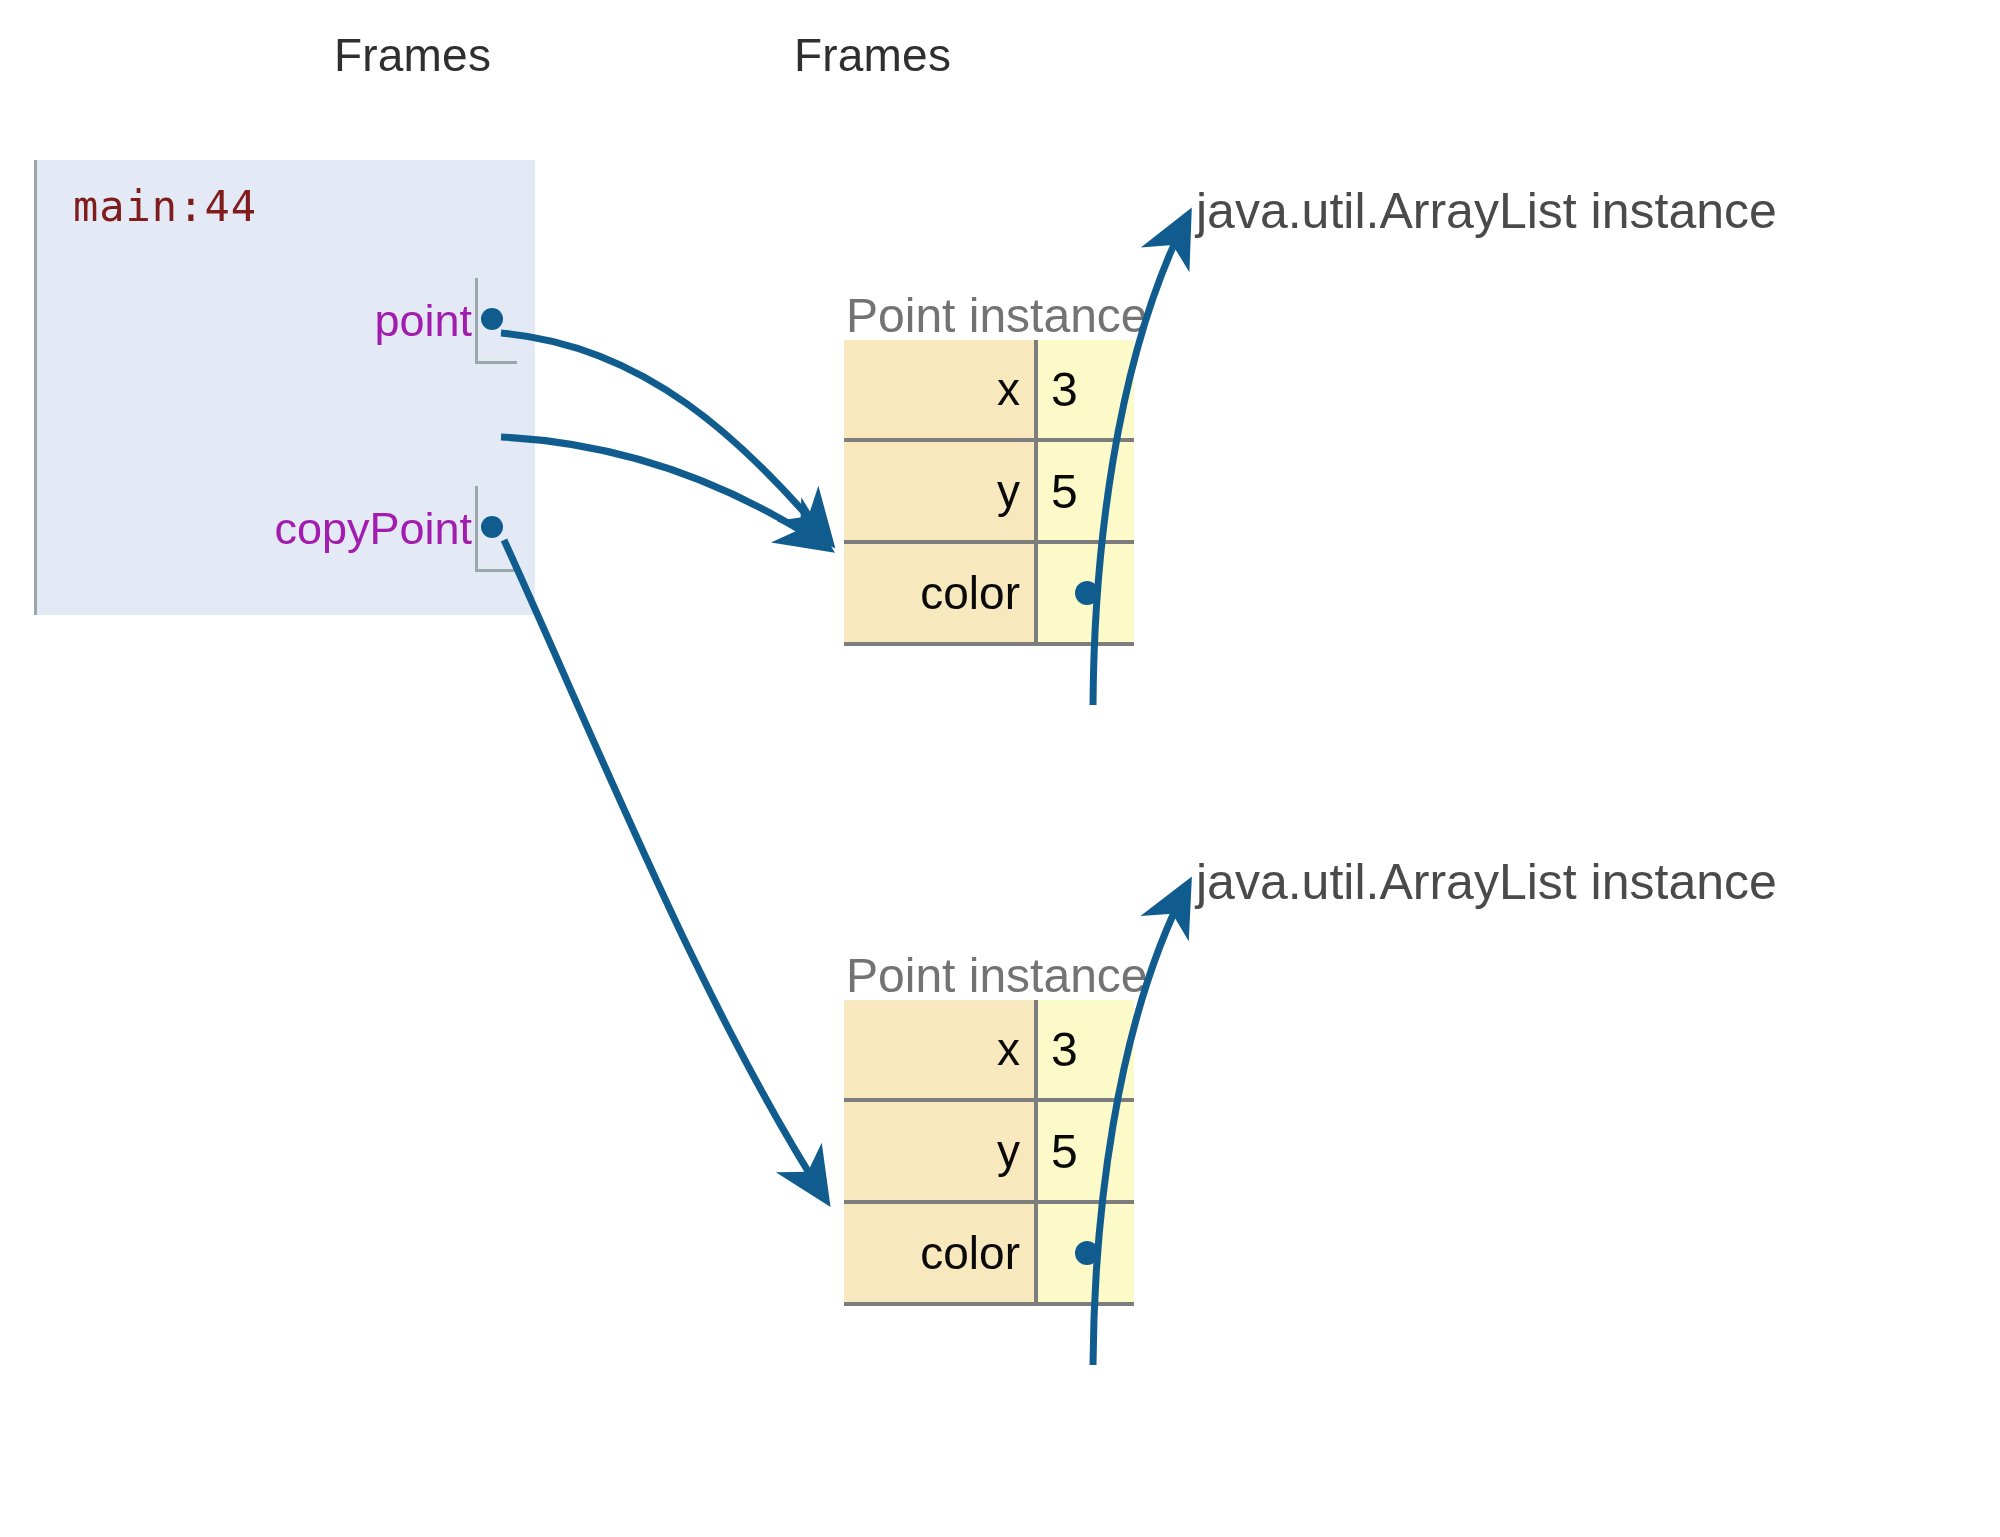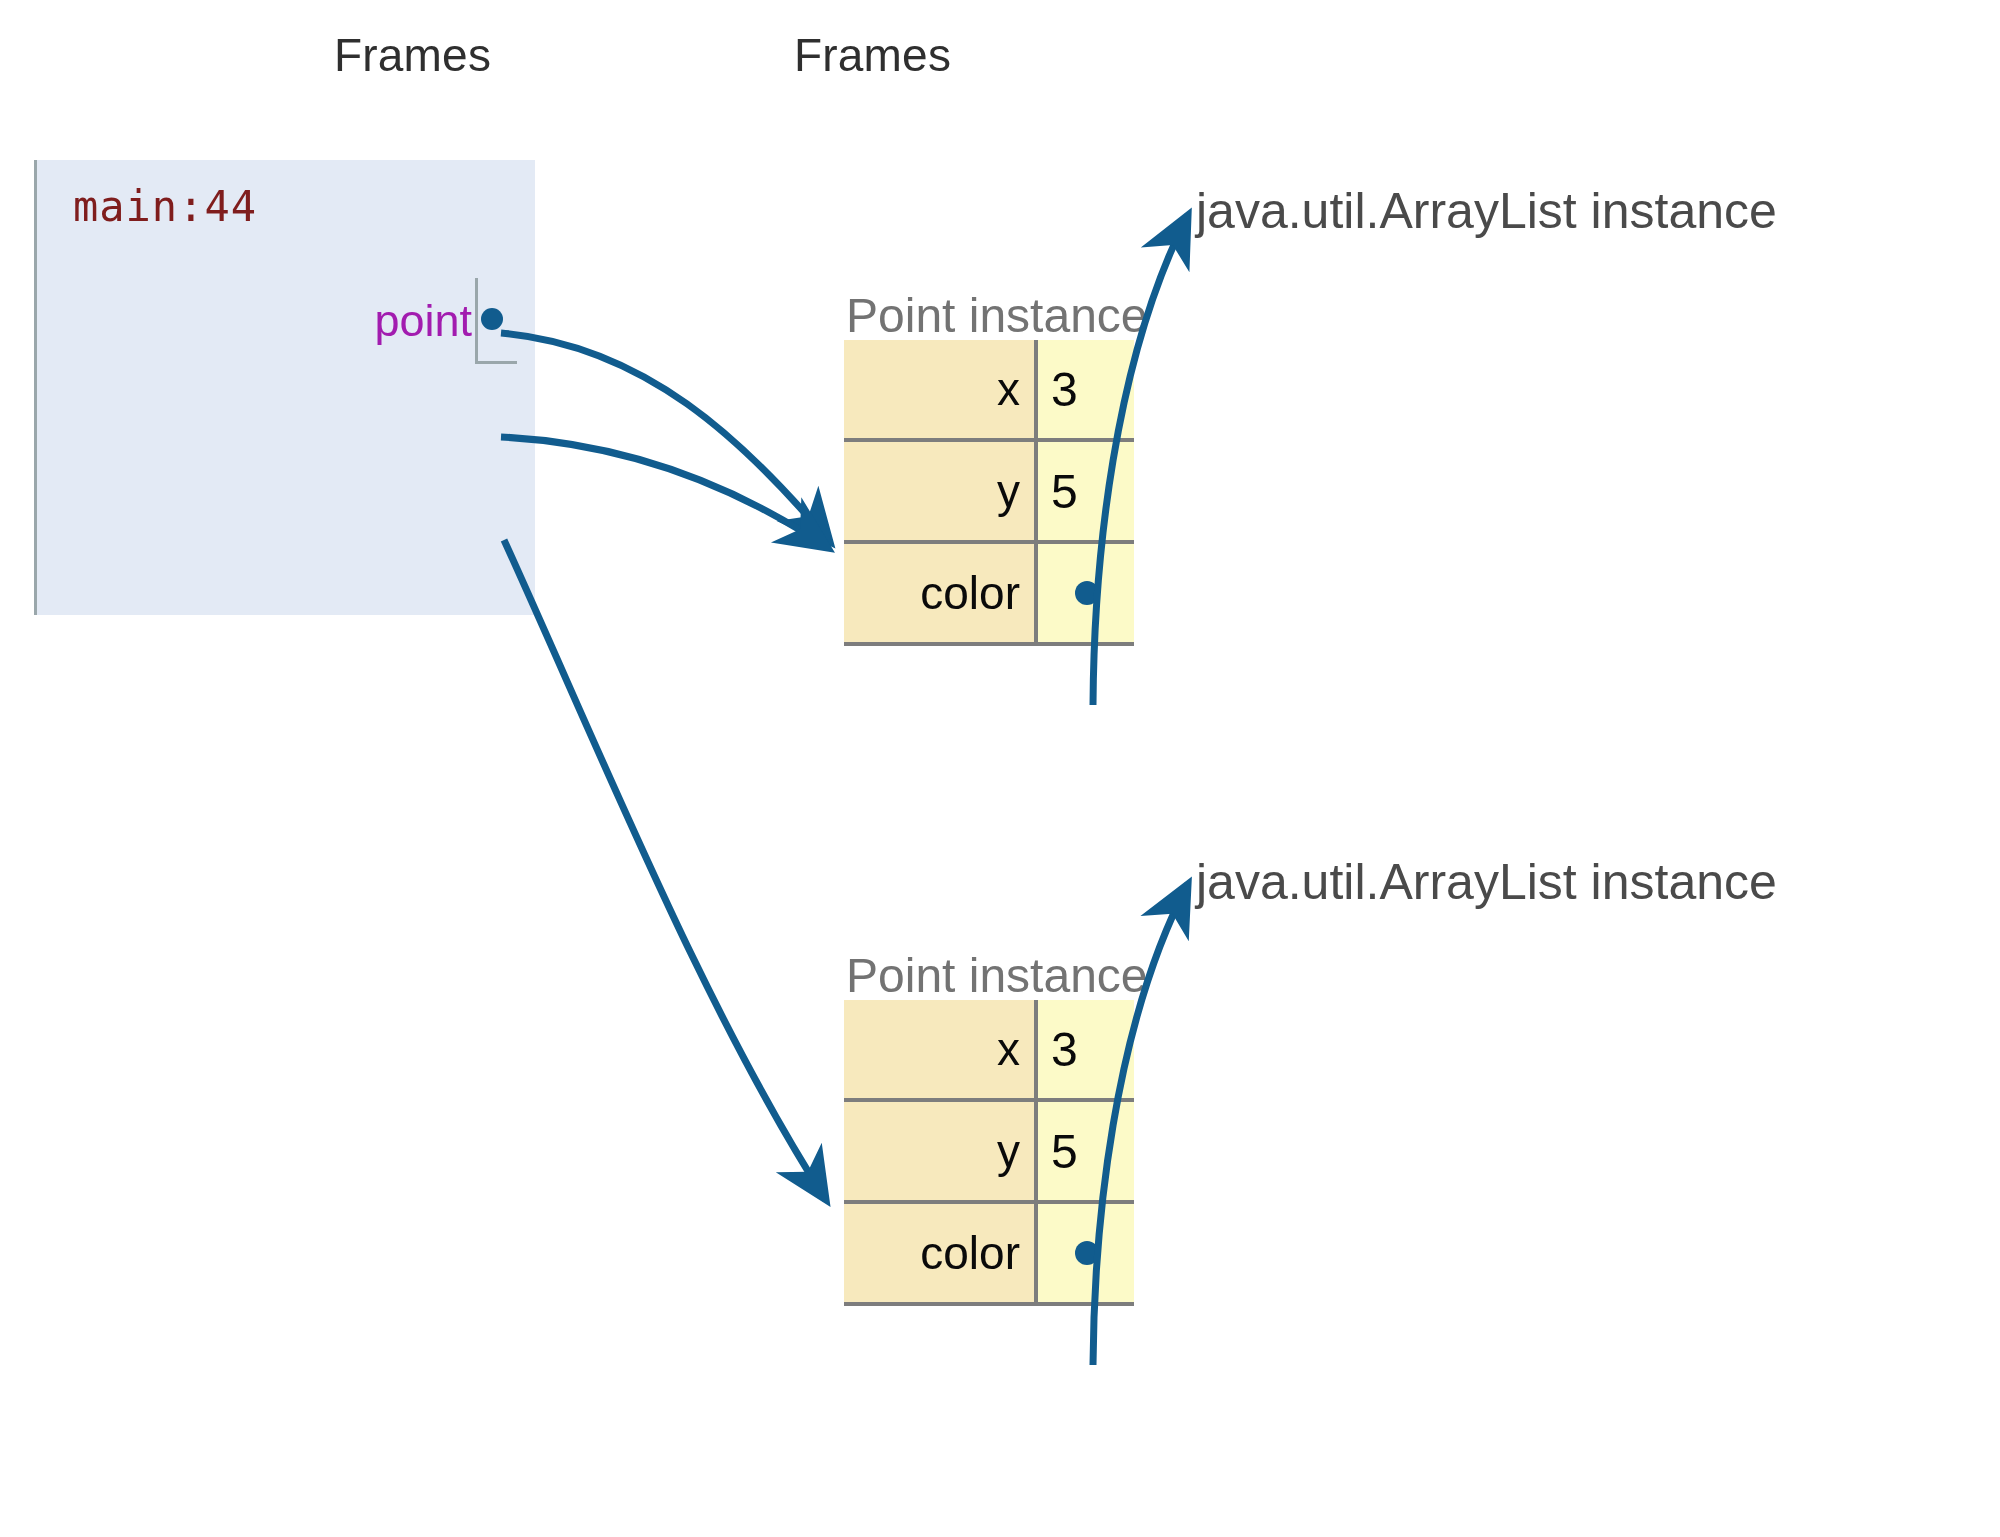--- a/index.html
+++ b/index.html
@@ -197,20 +197,25 @@
 
     <div id="frame-title">main:44</div>
 
     <div class="var-row" id="var-row-0">
       <div class="var-name">point</div>
       <div class="var-bracket"></div>
       <div class="var-dot"></div>
     </div>
 
 
+    <div class="var-row" id="var-row-2">
+      <div class="var-name">copyPoint</div>
+      <div class="var-bracket"></div>
+      <div class="var-dot"></div>
+    </div>
 
   </div>
 
   <div class="obj-group" id="obj-group-0">
     <div class="obj-caption">Point instance</div>
 
     <div class="obj-table">
       <div class="obj-row">
         <div class="obj-field">x</div>
         <div class="obj-value">3</div>

